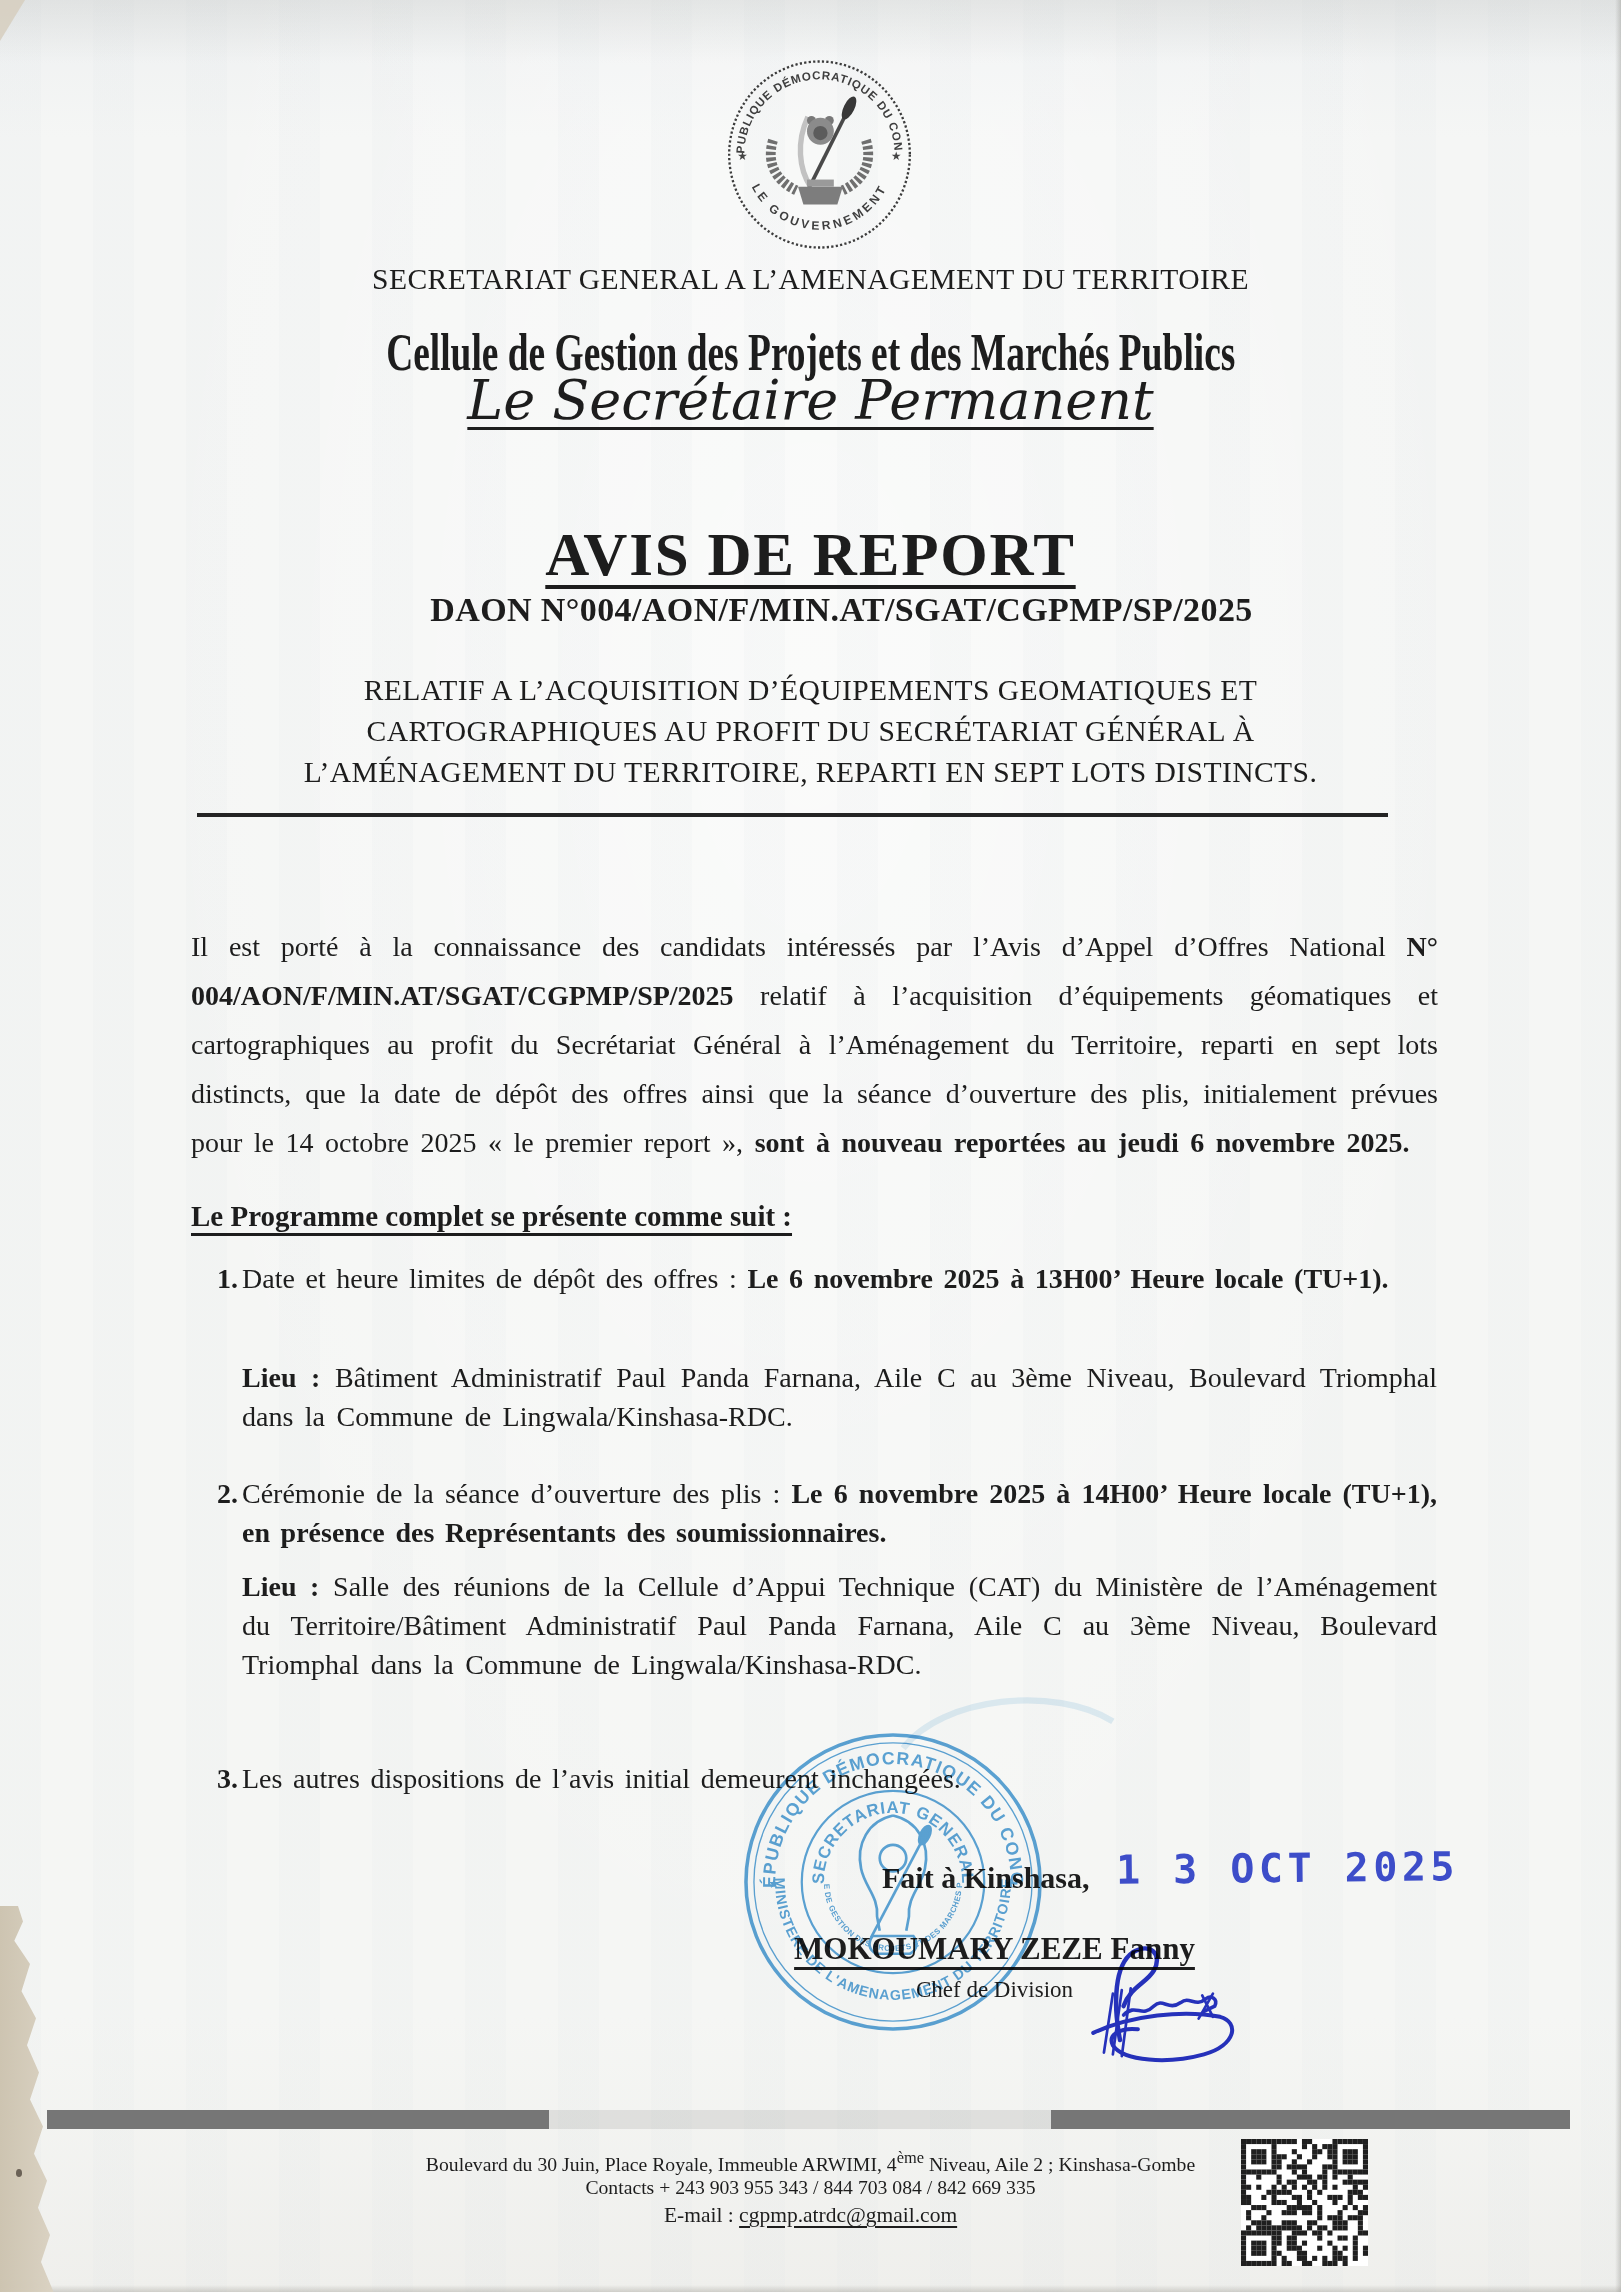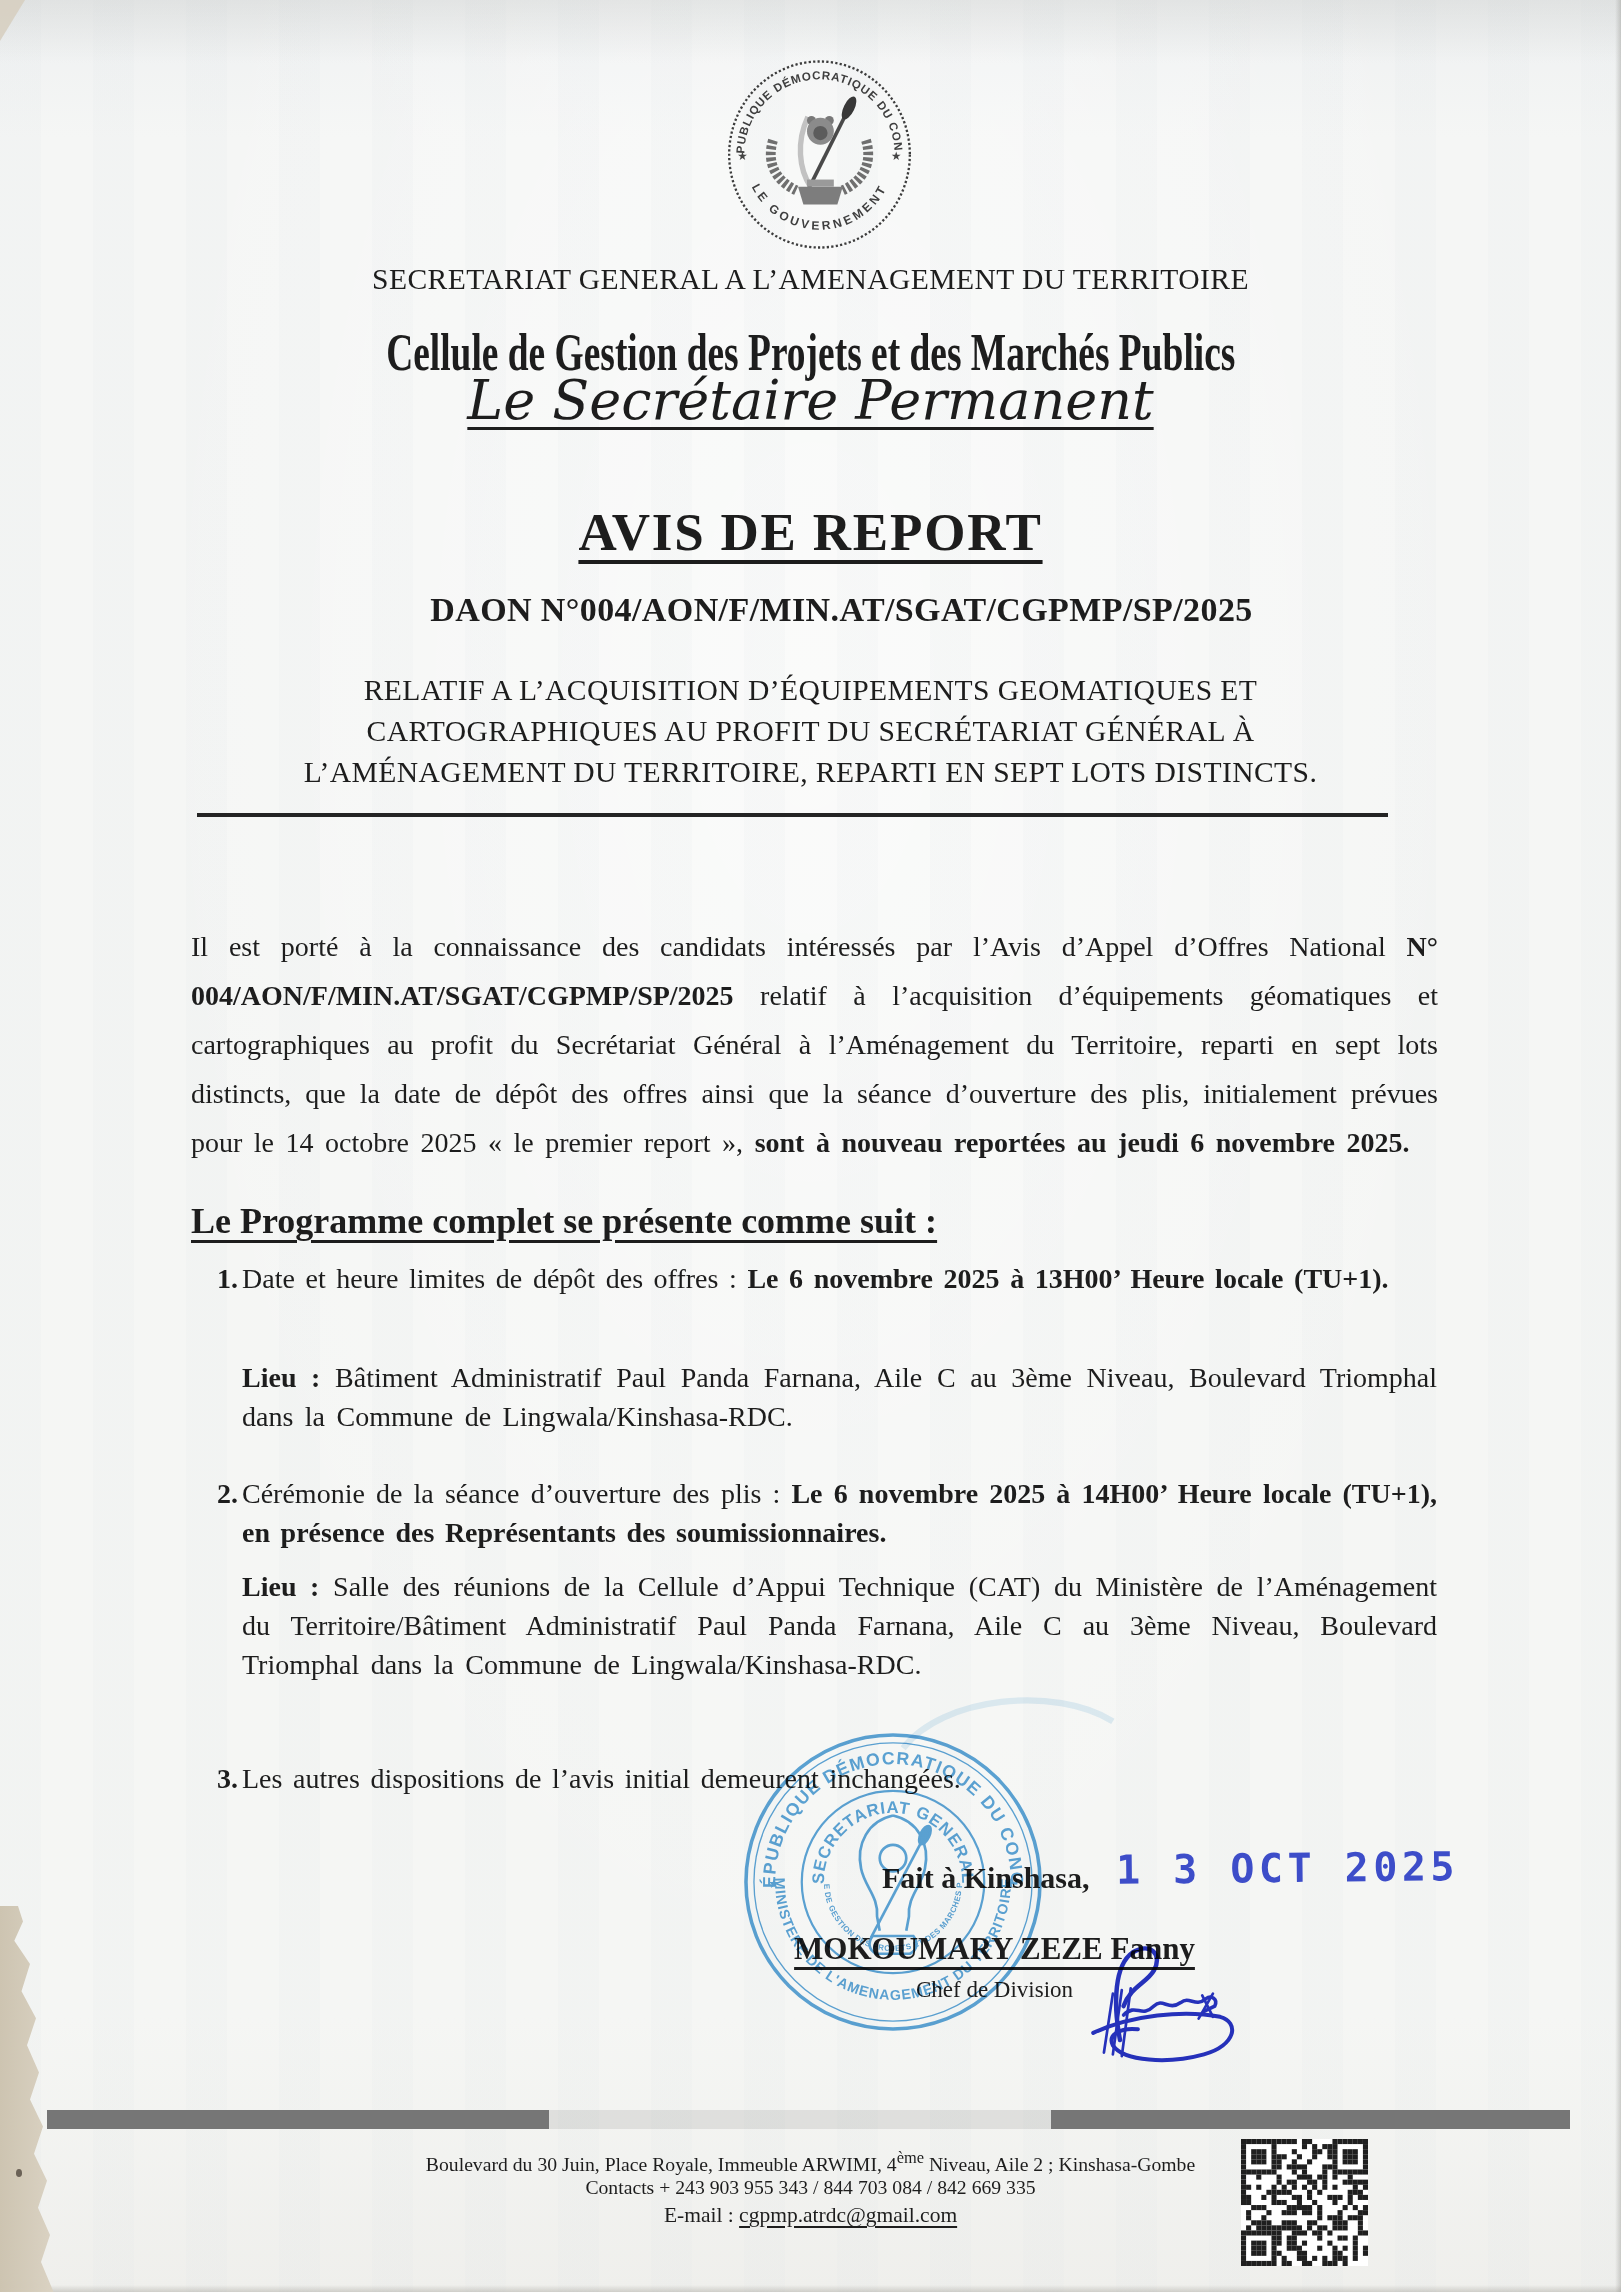--- a/index.html
+++ b/index.html
@@ -12,28 +12,28 @@
   }
   .abs{position:absolute;}
   .ctr{left:0;width:100%;text-align:center;}
   
   .seal{left:722px;top:54px;}
   .org1{top:263px;font-size:29.6px;letter-spacing:0.4px;}
   .org2{top:301px;margin-top:22px;}
   .org2 span{display:inline-block;font-size:52px;font-weight:bold;transform:scaleX(.72);transform-origin:center;letter-spacing:0;}
   .org3{top:369px;font-family:"DejaVu Serif",serif;font-style:italic;font-size:54px;font-weight:500;}
   .org3 span{text-decoration:underline;text-decoration-thickness:2.7px;text-underline-offset:8px;}
-  .title{top:502px;font-size:53px;font-weight:bold;letter-spacing:1.8px;}
+  .title{top:520px;font-size:61px;font-weight:bold;letter-spacing:1.8px;}
   .title span{text-decoration:underline;text-decoration-thickness:3.6px;text-underline-offset:9.9px;}
   .ref{top:591px;font-size:34px;font-weight:bold;letter-spacing:0.4px;margin-left:31px;}
   .subject{top:670px;font-size:29.6px;line-height:41px;letter-spacing:0.4px;}
   .rule{top:813px;left:197px;width:1191px;height:3.6px;background:#242424;}
   
   .intro{top:922px;left:191px;width:1247px;font-size:28px;line-height:49px;text-align:justify;word-spacing:4.5px;}
-  .prog{top:1200px;left:191px;font-size:36px;font-weight:bold;}
+  .prog{top:1200px;left:191px;font-size:29px;font-weight:bold;}
   .prog span{text-decoration:underline;text-decoration-thickness:2.7px;text-underline-offset:7.2px;}
   .item{left:217px;width:1220px;font-size:28px;line-height:39px;text-align:justify;word-spacing:3.6px;}
   .item .num{position:absolute;left:0;top:0;font-weight:bold;}
   .item .it-text{margin-left:25px;}
   .item1{top:1259px;}
   .lieu{left:242px;width:1195px;font-size:28px;line-height:39px;text-align:justify;word-spacing:4.5px;}
   .lieu1{top:1358px;}
   .item2{top:1474px;}
   .lieu2{top:1567px;}
   .item3{top:1759px;}

